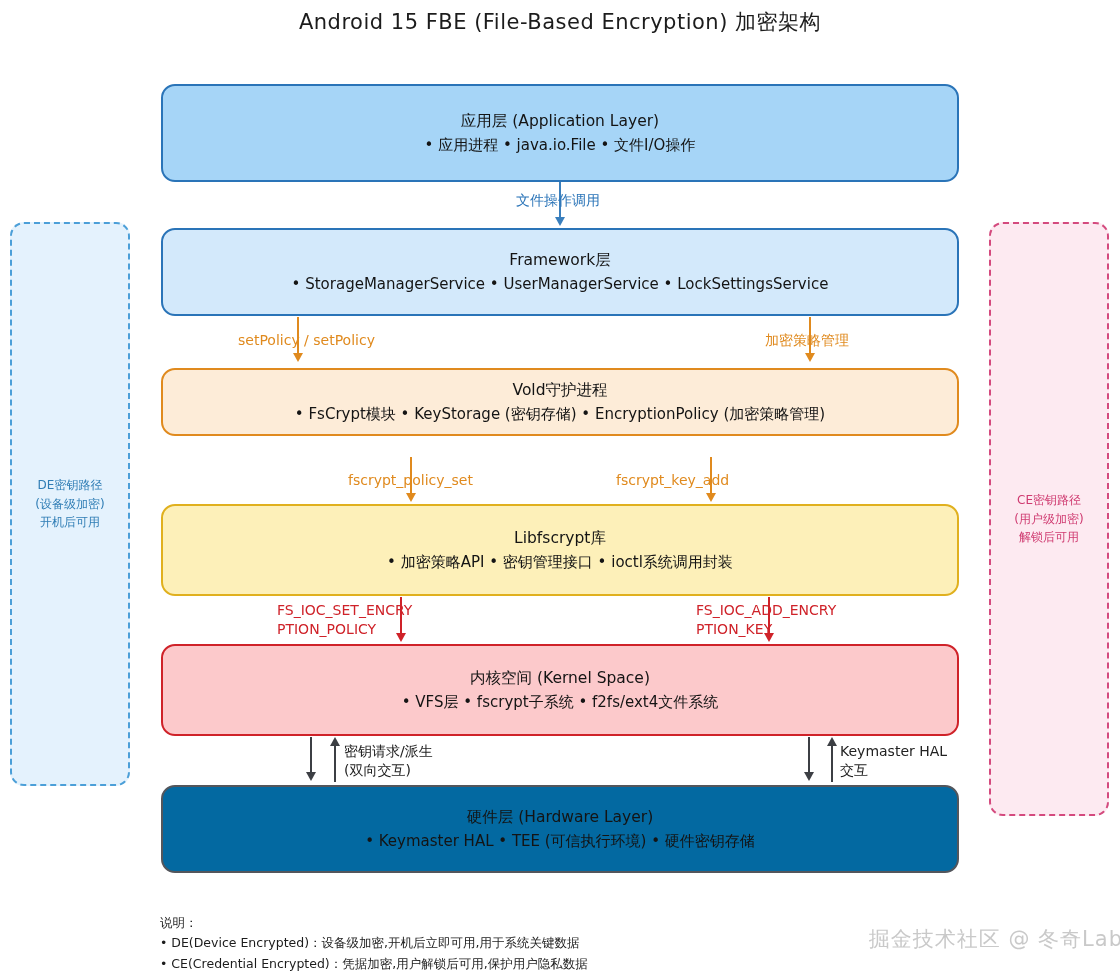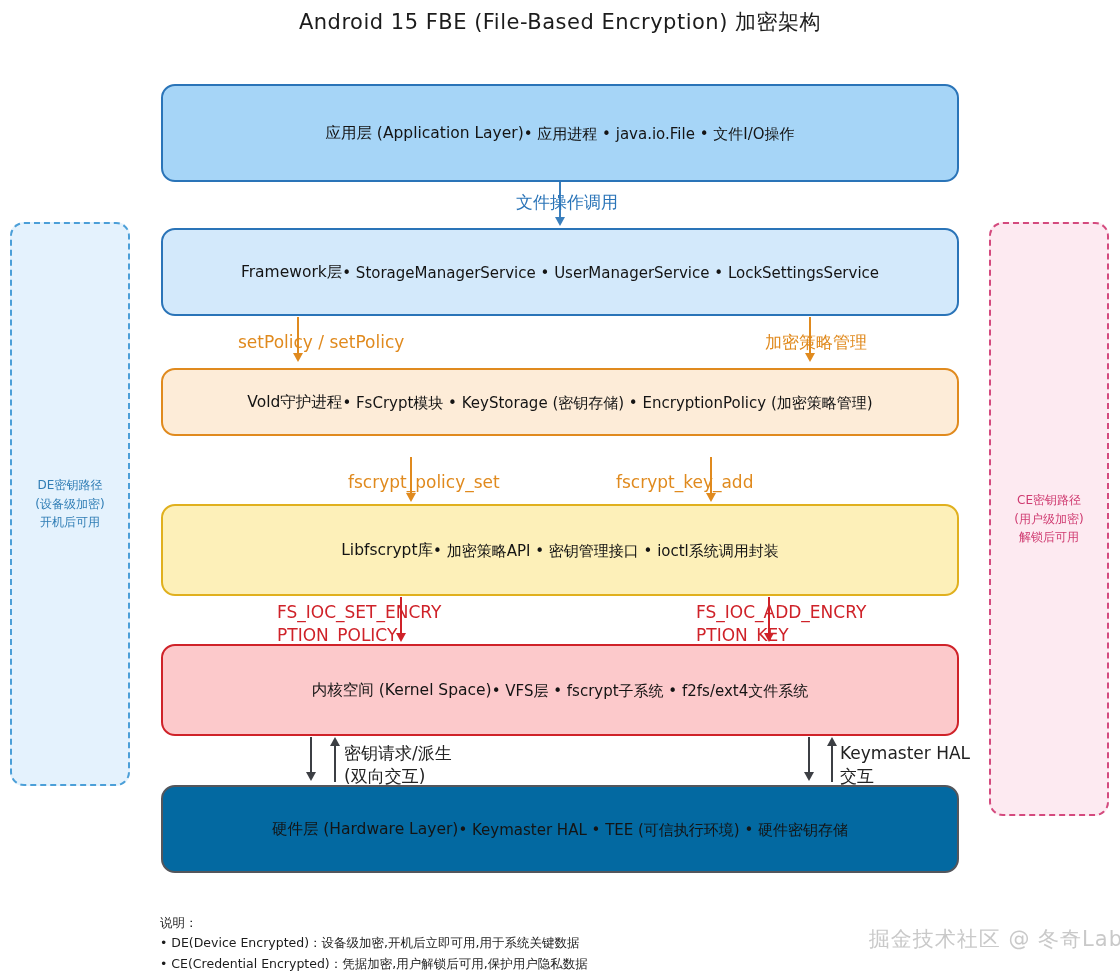--- a/index.html
+++ b/index.html
@@ -13,21 +13,21 @@
   .title{
     position:absolute;left:0;top:8px;width:1120px;text-align:center;
     font-size:21px;color:#1c1c1c;letter-spacing:.5px;
     font-family:"DejaVu Sans","Liberation Sans",sans-serif;
   }
 
   
   .layer{
     position:absolute;left:161px;width:798px;
     border-radius:14px;box-sizing:border-box;
-    display:flex;align-items:center;justify-content:center;
+    display:flex;flex-direction:column;align-items:center;justify-content:center;
     text-align:center;
   }
   .layer .ltitle{font-size:15.5px;line-height:1.45;color:#141414;}
   .layer .litems{font-size:15px;line-height:1.5;color:#141414;margin-top:2px;}
 
   .l-app      {top:84px;height:98px;  background:#a6d5f7;border:2.2px solid #2a74b8;}
   .l-fw       {top:228px;height:88px; background:#d3e9fb;border:2.2px solid #2a74b8;}
   .l-vold     {top:368px;height:68px; background:#fdecd8;border:2.2px solid #e08a1e;}
   .l-lib      {top:504px;height:92px; background:#fdf0b9;border:2.2px solid #e0b01e;}
   .l-kernel   {top:644px;height:92px; background:#fcc9cb;border:2.2px solid #cf2229;}
@@ -51,21 +51,21 @@
   .arrowhead{
     position:absolute;width:0;height:0;
     border-left:5.5px solid transparent;border-right:5.5px solid transparent;
   }
   .ah-down-blue{border-top:9px solid #3a7fbd;}
   .ah-down-orange{border-top:9px solid #e08a1e;}
   .ah-down-red{border-top:9px solid #cf2229;}
   .ah-down-dark{border-top:9px solid #3c3f44;}
   .ah-up-dark{border-bottom:9px solid #3c3f44;}
 
-  .conlabel{position:absolute;font-size:17px;white-space:pre;line-height:1.35;}
+  .conlabel{position:absolute;font-size:14px;white-space:pre;line-height:1.35;}
   .cl-blue{color:#2a74b8;}
   .cl-orange{color:#e08a1e;}
   .cl-red{color:#cf2229;}
   .cl-dark{color:#222;}
 
   
   .legend{
     position:absolute;left:160px;top:913px;font-size:12.5px;line-height:1.62;color:#1c1c1c;
   }
   .legend .lhead{}

